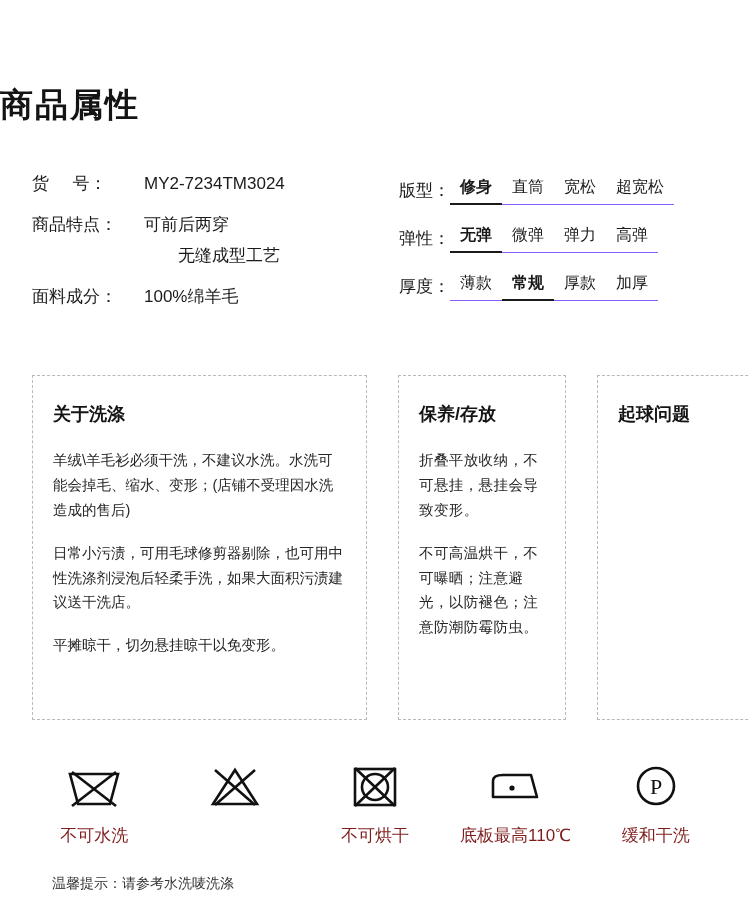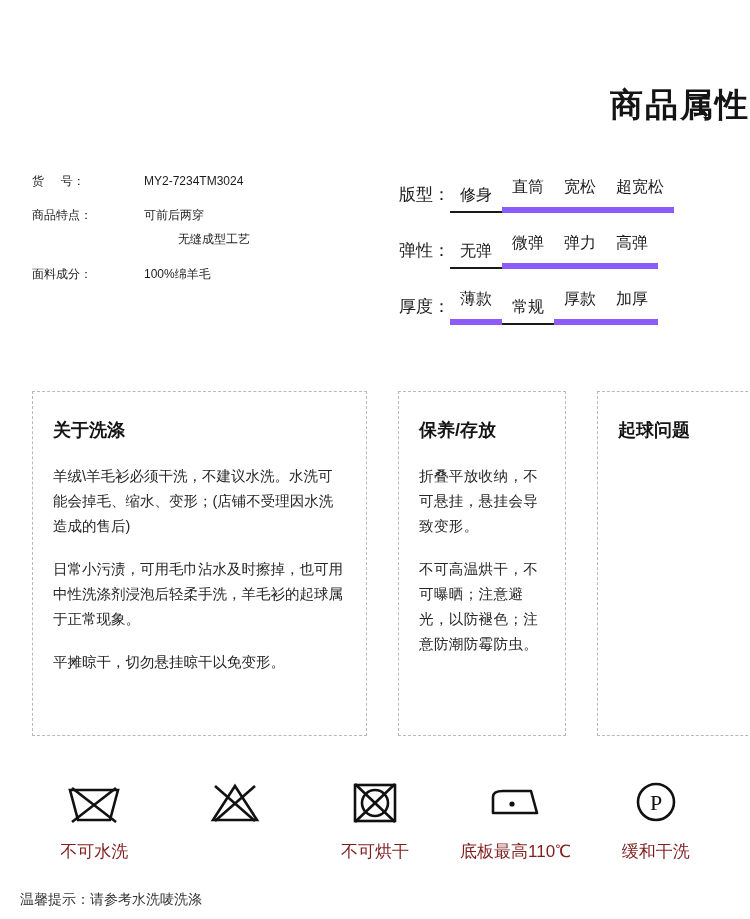--- a/index.html
+++ b/index.html
@@ -16,21 +16,21 @@
   }
   .page {
     position: relative;
     width: 750px;
     height: 919px;
     box-sizing: border-box;
   }
 
   
   .title {
-    text-align: right;
+    text-align: left;
     font-size: 33px;
     font-weight: bold;
     letter-spacing: 2px;
     padding-top: 88px;
     line-height: 1;
     color: #141414;
   }
 
   
   .info-wrap {
@@ -40,21 +40,21 @@
     box-sizing: border-box;
   }
   .info-left {
     width: 350px;
     flex: none;
   }
   .info-row {
     display: flex;
     align-items: flex-start;
     margin-bottom: 18px;
-    font-size: 12px;
+    font-size: 17px;
     line-height: 1.35;
   }
   .info-label {
     flex: none;
     width: 112px;
     color: #1a1a1a;
     white-space: pre;
   }
   .info-value {
     color: #1a1a1a;
@@ -80,28 +80,27 @@
     font-size: 17px;
     text-align: right;
   }
   .attr-options {
     display: flex;
     gap: 0px;
   }
   .attr-opt {
     font-size: 16px;
     padding: 2px 10px 5px 10px;
-    border-bottom: 6px solid #8b5cf6;
+    border-bottom: 1px solid #8b5cf6;
     color: #1a1a1a;
     white-space: nowrap;
   }
   .attr-opt.active {
     border-bottom: 2px solid #1a1a1a;
-    font-weight: normal;
-    margin-top: 8px;
+    font-weight: bold;
   }
 
   
   .boxes {
     display: flex;
     margin-top: 48px;
     padding: 0 32px;
     box-sizing: border-box;
     gap: 31px;
   }
@@ -151,21 +150,21 @@
   .icon-caption {
     font-size: 17px;
     margin-top: 10px;
     color: #7f1d1d;
     white-space: nowrap;
   }
 
   
   .tip {
     margin-top: 28px;
-    padding-left: 20px;
+    padding-left: 52px;
     font-size: 14px;
     color: #333333;
   }
 </style>
 </head>
 <body>
 
 <div class="page">
 
   <div class="title">商品属性</div>
@@ -231,21 +230,21 @@
       </div>
 
     </div>
   </div>
 
   <div class="boxes">
 
     <div class="box box1">
       <div class="box-title">关于洗涤</div>
       <p class="box-para">羊绒\羊毛衫必须干洗，不建议水洗。水洗可能会掉毛、缩水、变形；(店铺不受理因水洗造成的售后)</p>
-      <p class="box-para">日常小污渍，可用毛巾沾水及时擦掉，也可用中性洗涤剂浸泡后轻柔手洗，羊毛衫的起球属于正常现象。</p>
+      <p class="box-para">日常小污渍，可用毛球修剪器剔除，也可用中性洗涤剂浸泡后轻柔手洗，如果大面积污渍建议送干洗店。</p>
       <p class="box-para">平摊晾干，切勿悬挂晾干以免变形。</p>
     </div>
 
     <div class="box box2">
       <div class="box-title">保养/存放</div>
       <p class="box-para">折叠平放收纳，不可悬挂，悬挂会导致变形。</p>
       <p class="box-para">不可高温烘干，不可曝晒；注意避光，以防褪色；注意防潮防霉防虫。</p>
     </div>
 
     <div class="box box3">

